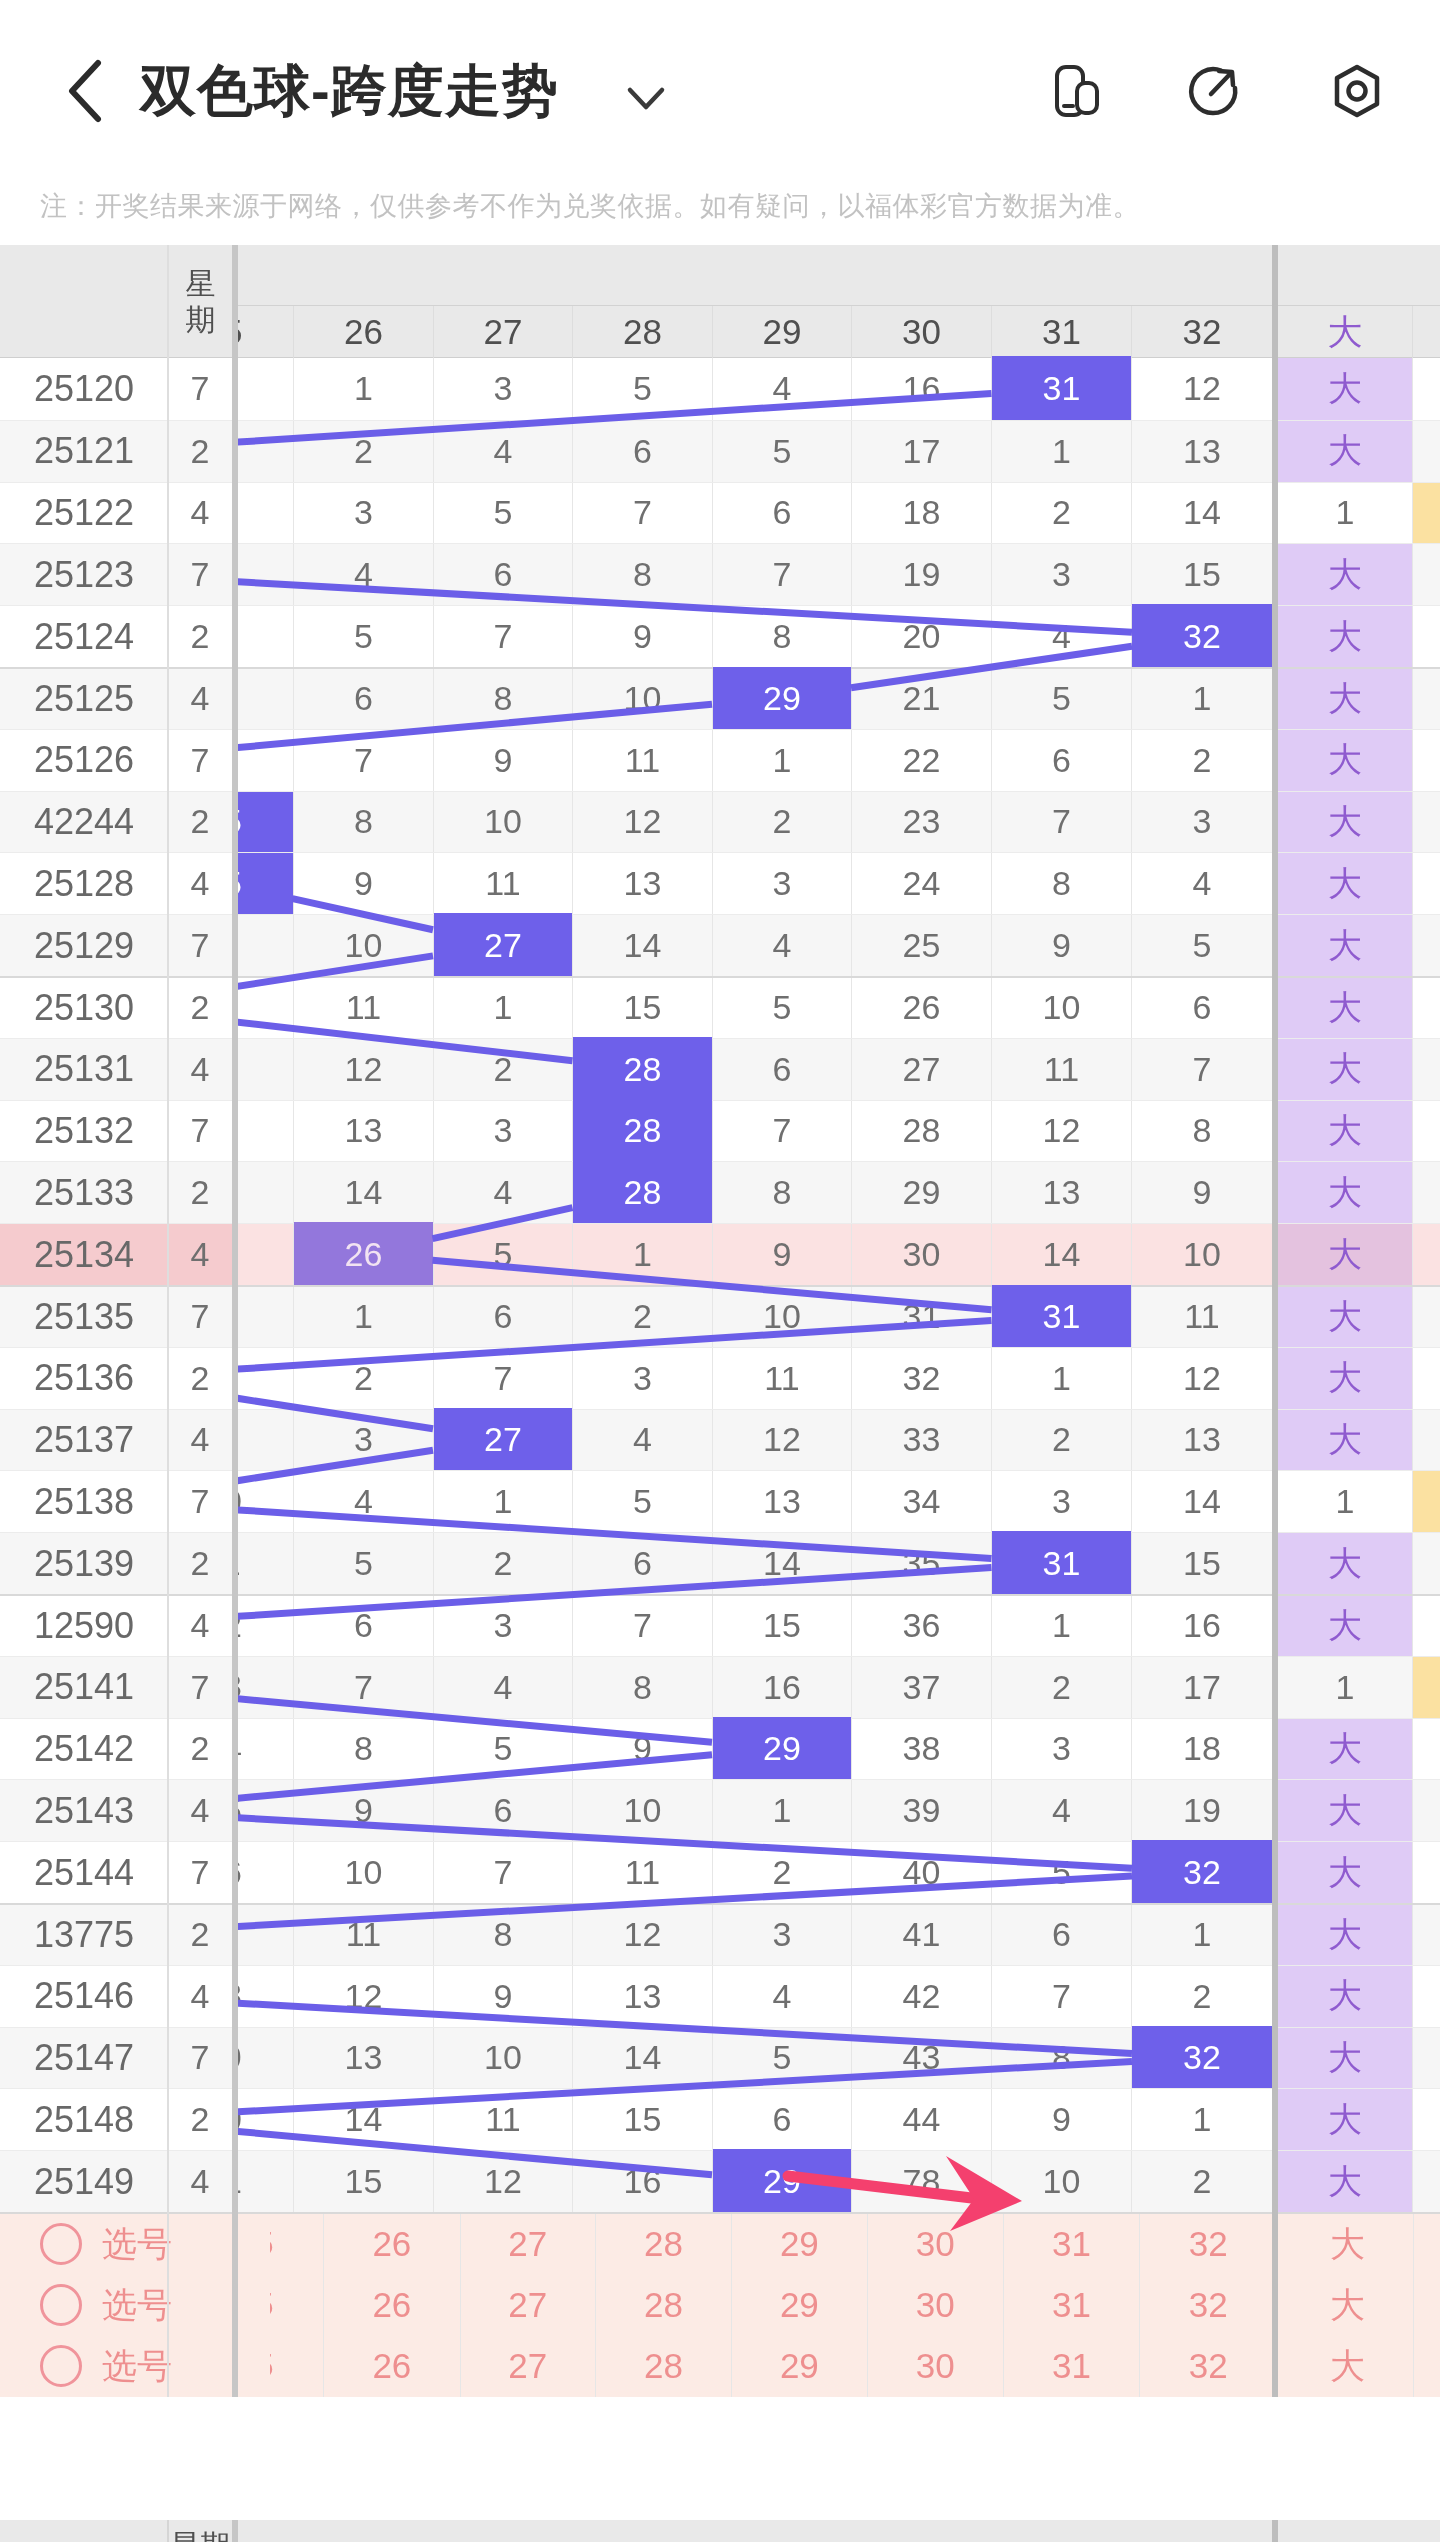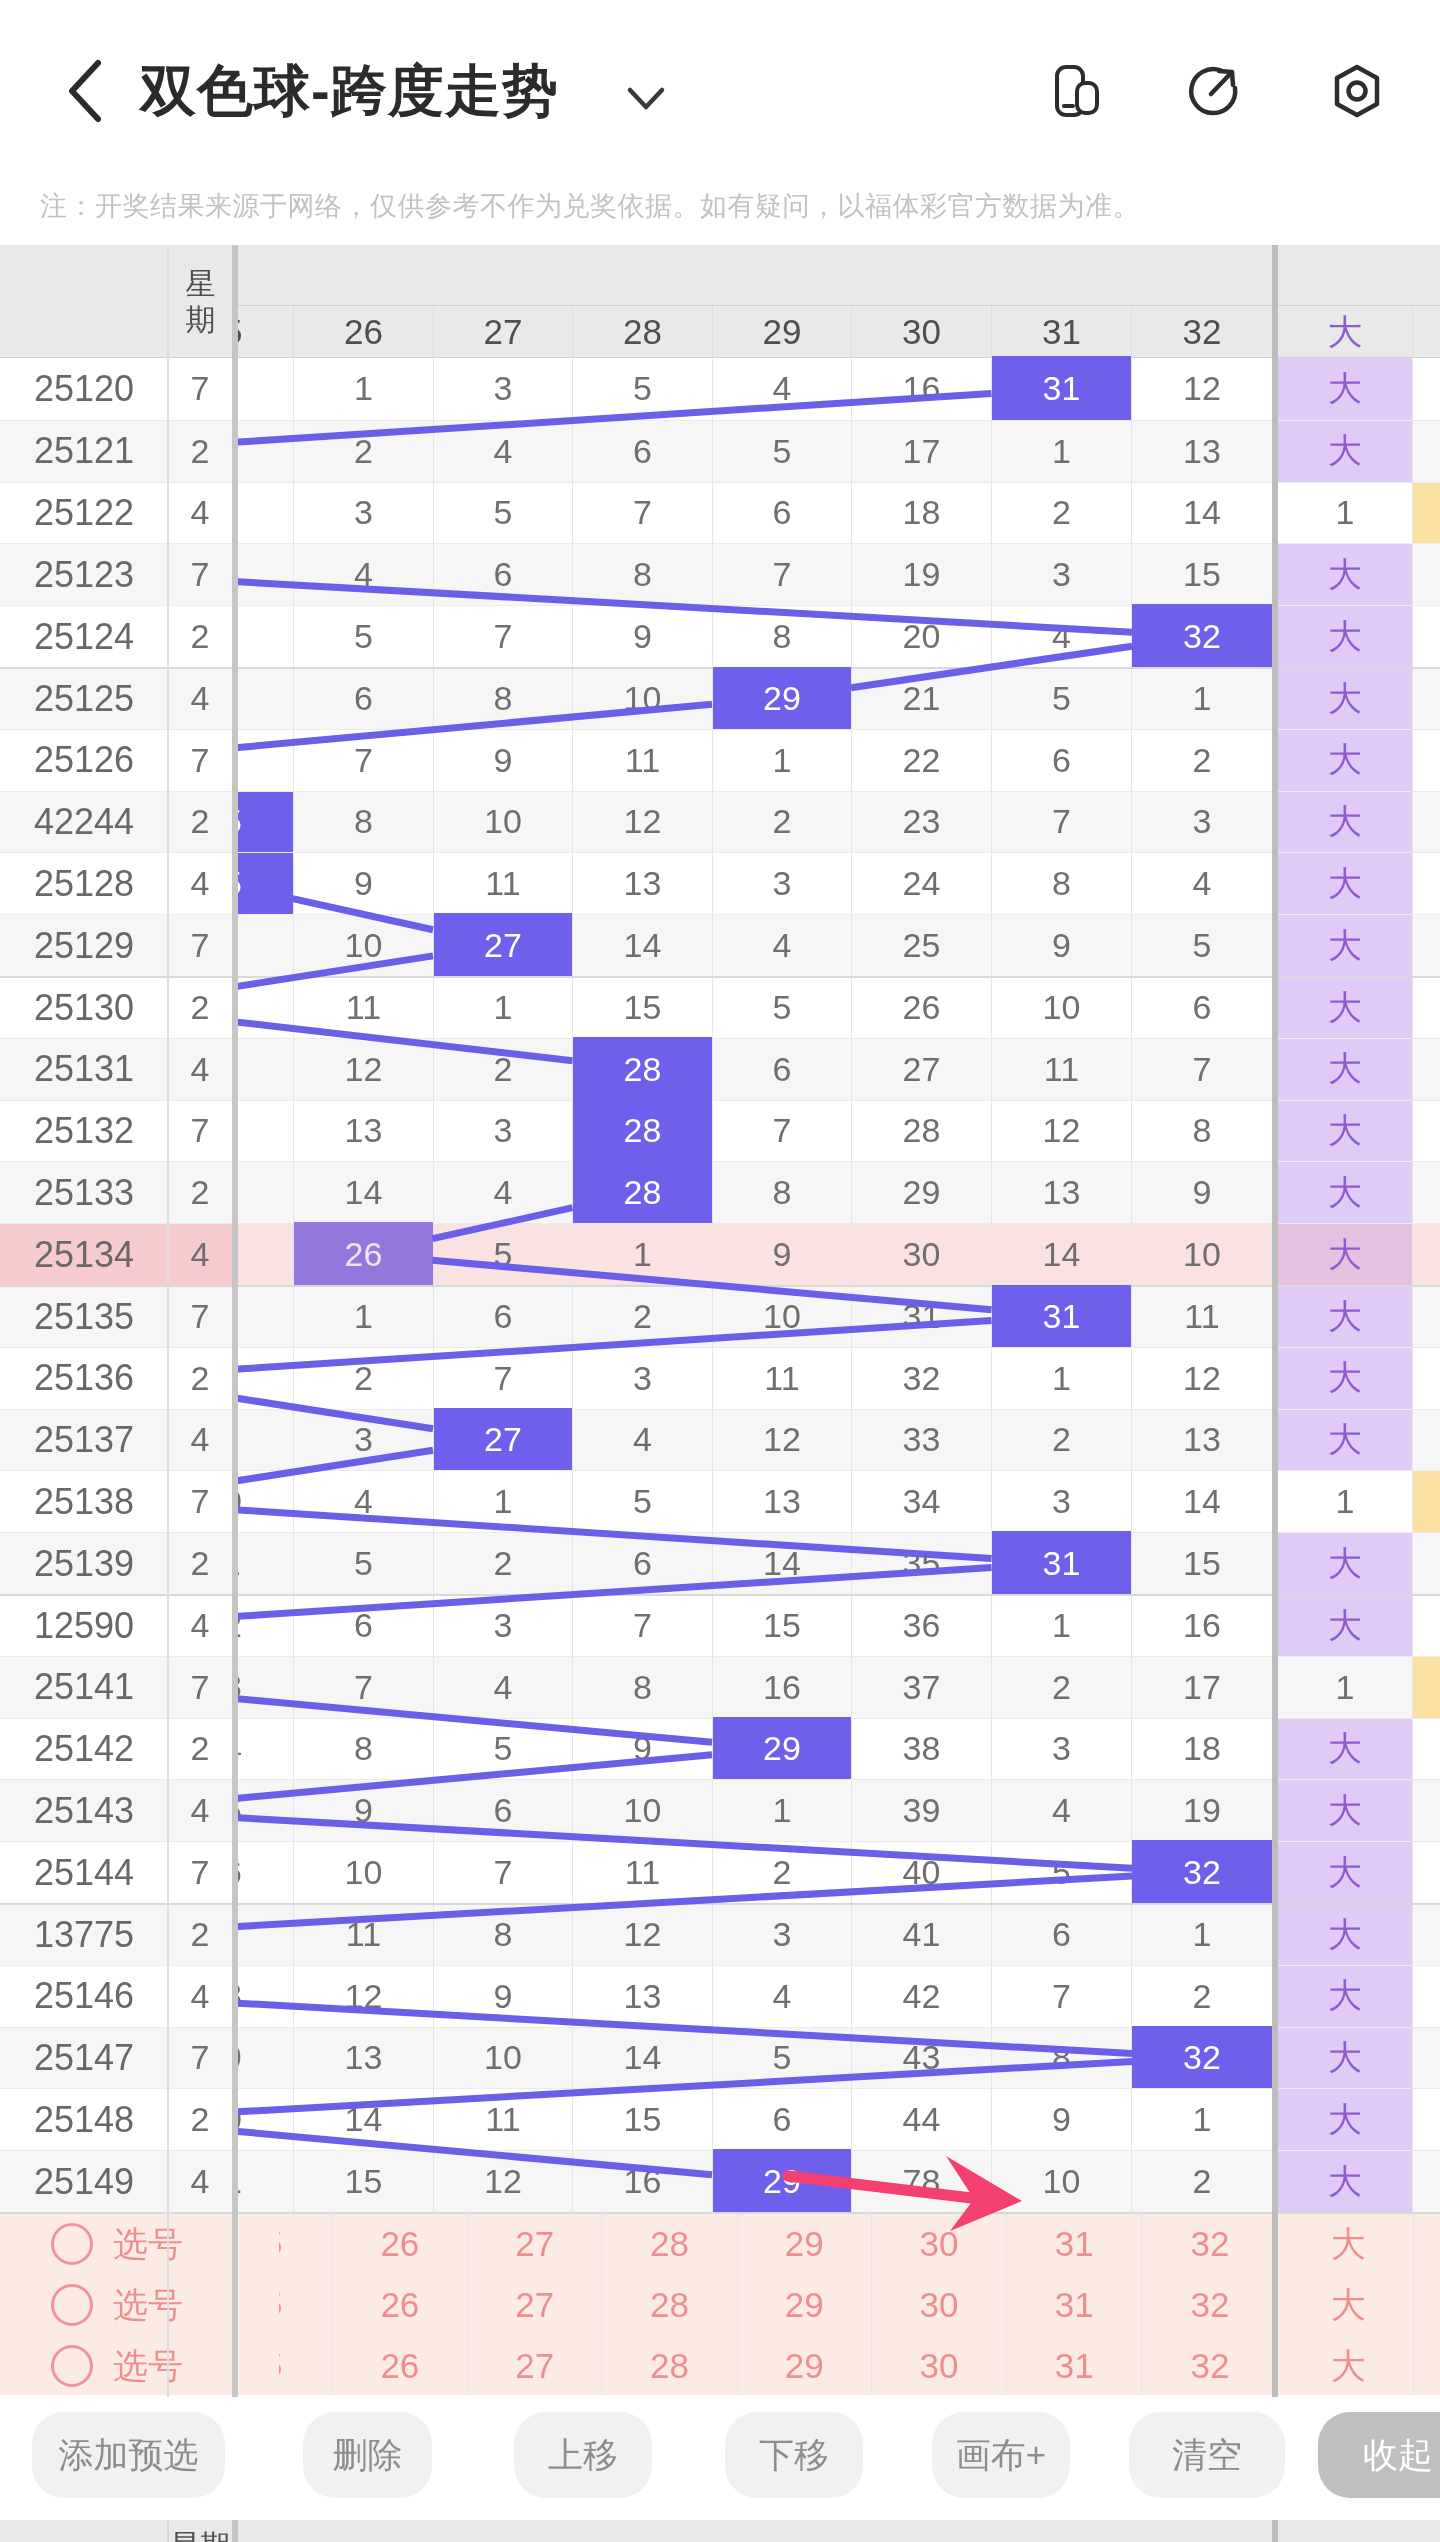--- a/index.html
+++ b/index.html
@@ -62,21 +62,21 @@
   .c-small { width:28px; border-left:1px solid #e6e6e6; }
 
   
   .row.sel { background:#fbe2e2;text-align:right; }
   .row.sel .c-period, .row.sel .c-week { background:#f5cbce; }
 
   
   #sel-rows { position:relative; width:1440px; border-top:2px solid #d9d9d9; }
   .srow { position:relative; display:flex; height:61px; background:#fcebe5; }
   .srow .cell { color:#ee8f8f; font-size:35px; }
-  .s-left { width:277px; display:flex; align-items:center; position:relative;margin-left:11px; }
+  .s-left { width:277px; display:flex; align-items:center; position:relative; }
   .s-circle { position:absolute; left:40px; top:50%; margin-top:-21px; width:42px; height:42px;
     border:3.5px solid #f0949b; border-radius:50%; cursor:pointer; background:transparent; }
   .s-label { position:absolute; left:102px; font-size:35px; color:#ee8f8f; }
   .srow .c-sliver .sliver-in { color:#ee8f8f; }
 
   
   .vbar { position:absolute; z-index:4; }
   #vbar-thin { left:167px; width:2px; background:#dedede; top:0; }
   #vbar-freeze { left:232px; width:6px; background:#c6c6c6; top:0; }
   #vbar-right { left:1272px; width:6px; background:#bdbdbd; top:0; }
@@ -840,29 +840,20 @@
         <line x1="105" y1="1995.7" x2="1132" y2="2053.582900136799" stroke="#6b5ee8" stroke-width="7"></line>
         <line x1="1132" y1="2061.417099863201" x2="105" y2="2119.2999999999997" stroke="#6b5ee8" stroke-width="7"></line>
         <line x1="105" y1="2119.2999999999997" x2="712" y2="2174.750997782705" stroke="#6b5ee8" stroke-width="7"></line>
       </g>
       <g>
         <line x1="788" y1="2176" x2="980" y2="2199" stroke="#f4406e" stroke-width="11" stroke-linecap="round"></line>
         <path d="M1022 2201 L946 2156 L974 2199 L950 2231 Z" fill="#f4406e"></path>
       </g>
     </svg>
 
-  <div id="toolbar">
-      <button class="tbtn" style="left: 32px; width: 193px;">添加预选</button>
-      <button class="tbtn" style="left: 303px; width: 129px;">删除</button>
-      <button class="tbtn" style="left: 514px; width: 138px;">上移</button>
-      <button class="tbtn" style="left: 725px; width: 138px;">下移</button>
-      <button class="tbtn" style="left: 932px; width: 138px;">画布+</button>
-      <button class="tbtn" style="left: 1129px; width: 156px;">清空</button>
-      <button class="tbtn dark" style="left: 1318px; width: 160px;">收起</button>
-    </div>
 
   <div id="bstrip">
     <div class="vb1"></div>
     <div class="vb2"></div>
     <div class="vb3"></div>
     <div class="wk">星期</div>
   </div>
 </div>
 
 </body></html>

